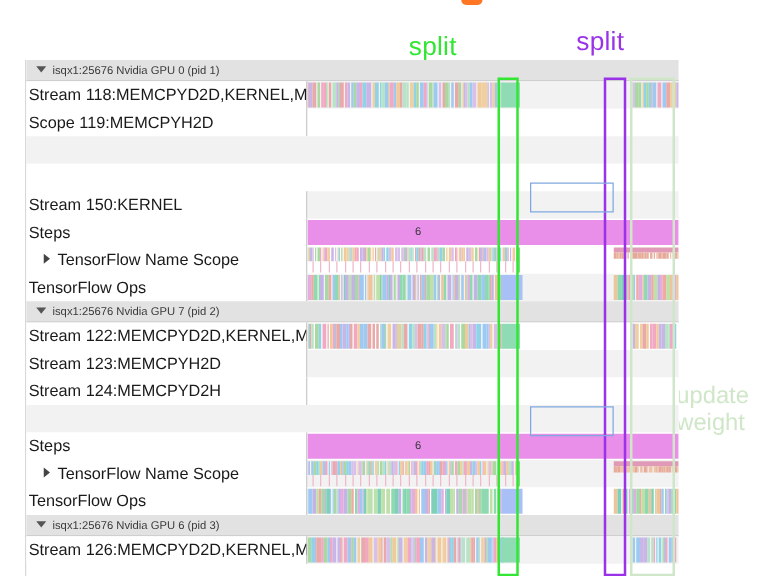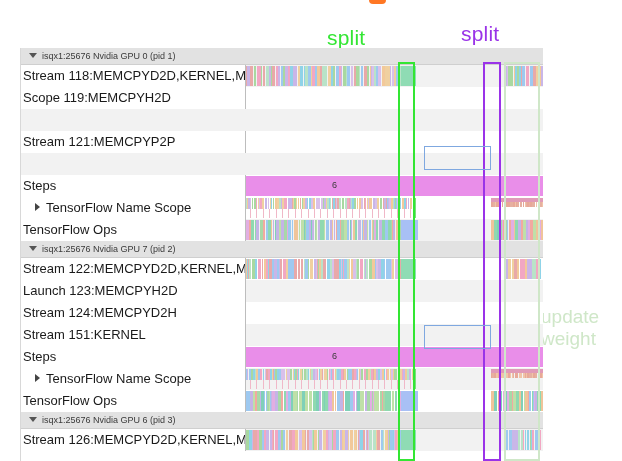--- a/index.html
+++ b/index.html
@@ -184,24 +184,24 @@
       </div>
     </div>
     <div class="row plain">
       <div class="row-label">Scope 119:MEMCPYH2D</div>
       <div class="row-track"></div>
     </div>
     <div class="row alt">
       <div class="row-track"></div>
     </div>
     <div class="row plain">
-      <div class="row-label">Stream 121:MEMCPYP2P</div>
       <div class="row-track"></div>
     </div>
     <div class="row alt">
+      <div class="row-label">Stream 150:KERNEL</div>
       <div class="row-track"></div>
     </div>
     <div class="row plain">
       <div class="row-label">Steps</div>
       <div class="row-track">
         <div class="bar-steps"></div>
         <div class="bar-text left6">6</div>
       </div>
     </div>
     <div class="row plain">
@@ -554,29 +554,28 @@
           <div style="position: absolute; top: 0px; bottom: 0px; left: 21px; width: 2px; background: rgb(201, 182, 232);"></div>
           <div style="position: absolute; top: 0px; bottom: 0px; left: 23px; width: 3px; background: rgb(201, 182, 232);"></div>
           <div style="position: absolute; top: 0px; bottom: 0px; left: 26px; width: 3px; background: rgb(185, 227, 200);"></div>
           <div style="position: absolute; top: 0px; bottom: 0px; left: 29px; width: 1px; background: rgb(185, 227, 200);"></div>
           <div style="position: absolute; top: 0px; bottom: 0px; left: 30px; width: 3px; background: rgb(242, 167, 195);"></div>
           <div style="position: absolute; top: 0px; bottom: 0px; left: 33px; width: 2px; background: rgb(143, 211, 232);"></div>
         </div>
       </div>
     </div>
     <div class="row alt">
-      <div class="row-label">Launch 123:MEMCPYH2D</div>
+      <div class="row-label">Stream 123:MEMCPYH2D</div>
       <div class="row-track"></div>
     </div>
     <div class="row plain">
       <div class="row-label">Stream 124:MEMCPYD2H</div>
       <div class="row-track"></div>
     </div>
     <div class="row alt">
-      <div class="row-label">Stream 151:KERNEL</div>
       <div class="row-track"></div>
     </div>
     <div class="row plain">
       <div class="row-label">Steps</div>
       <div class="row-track">
         <div class="bar-steps"></div>
         <div class="bar-text left6">6</div>
       </div>
     </div>
     <div class="row alt">

